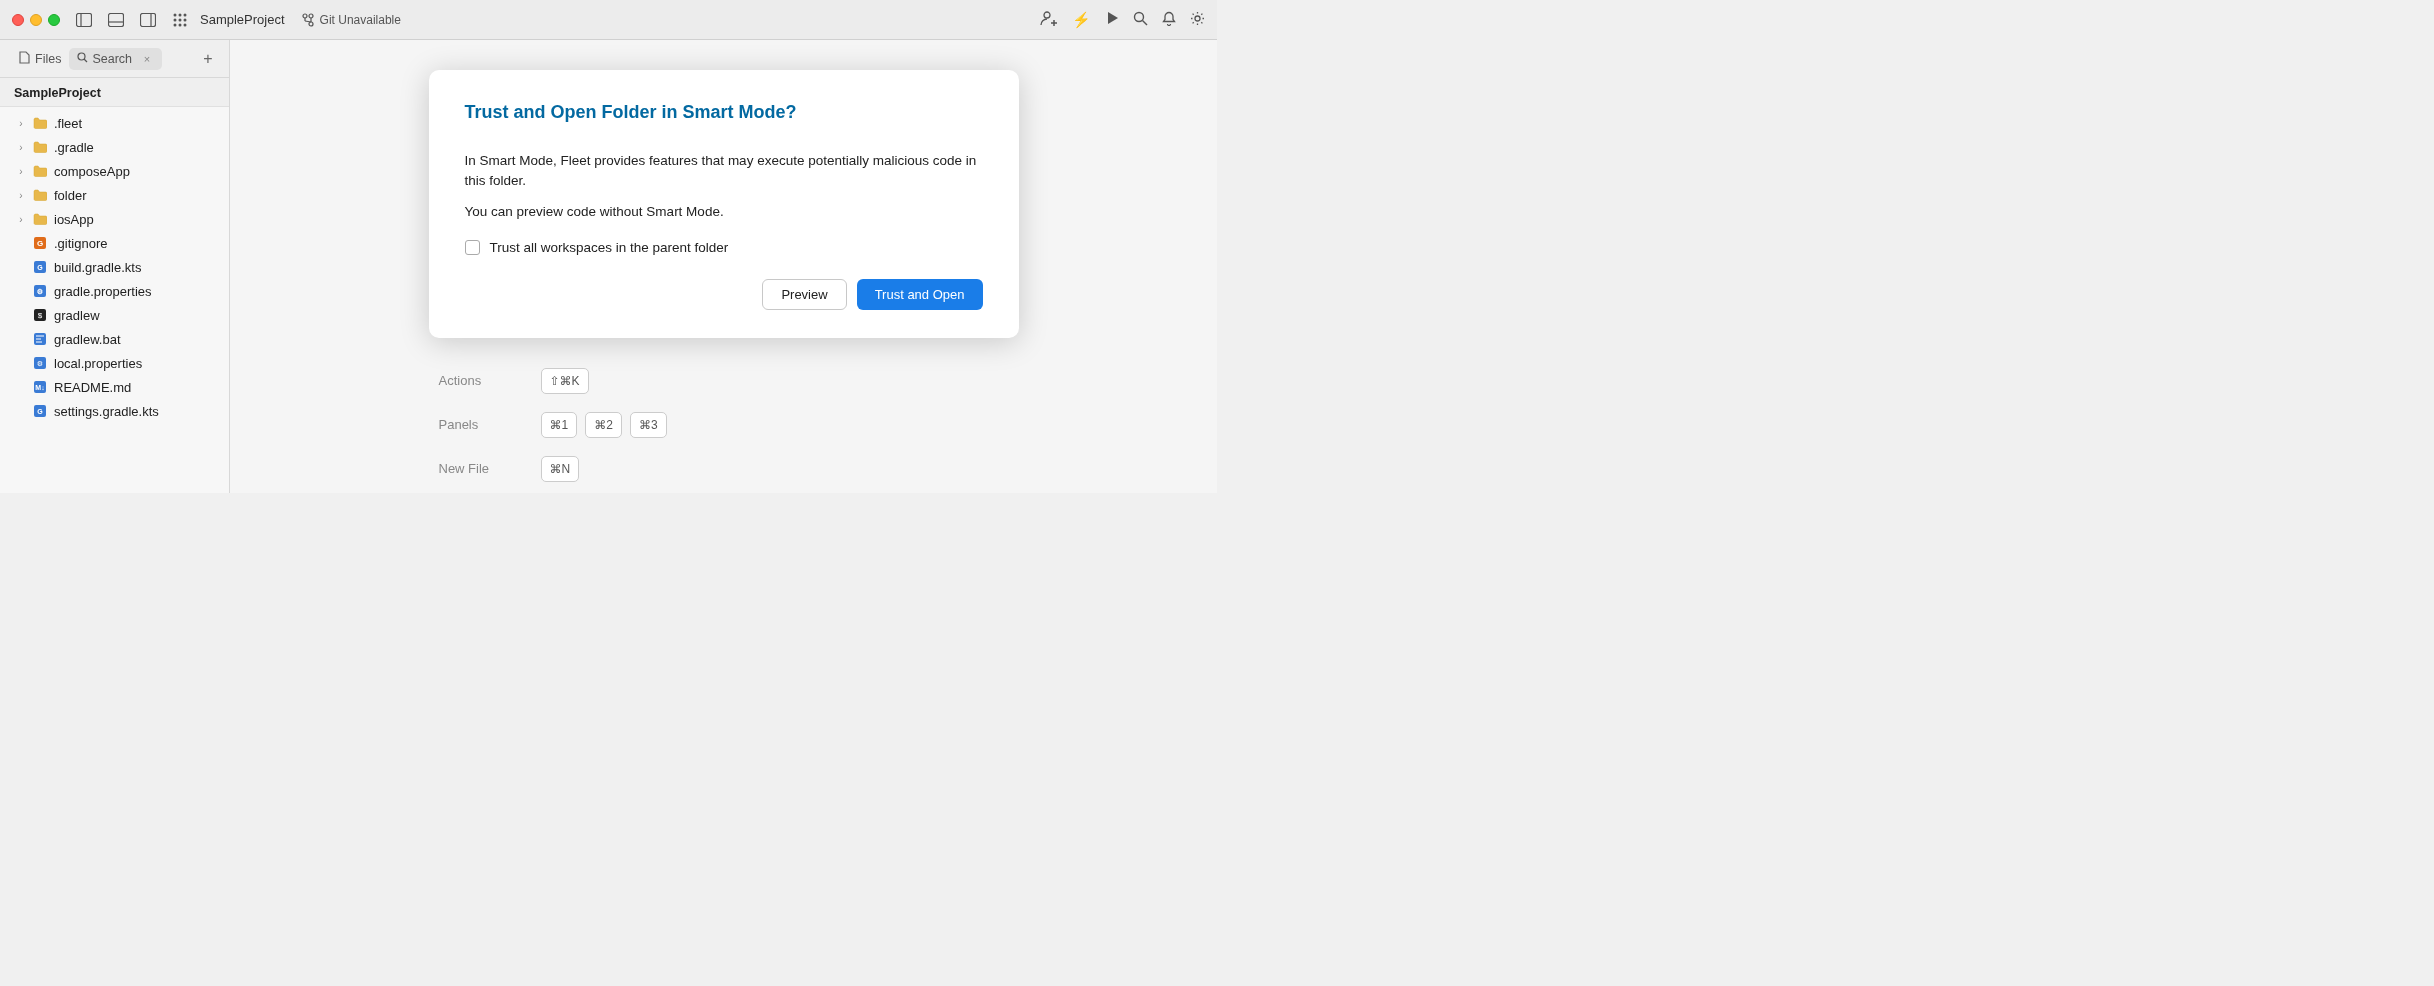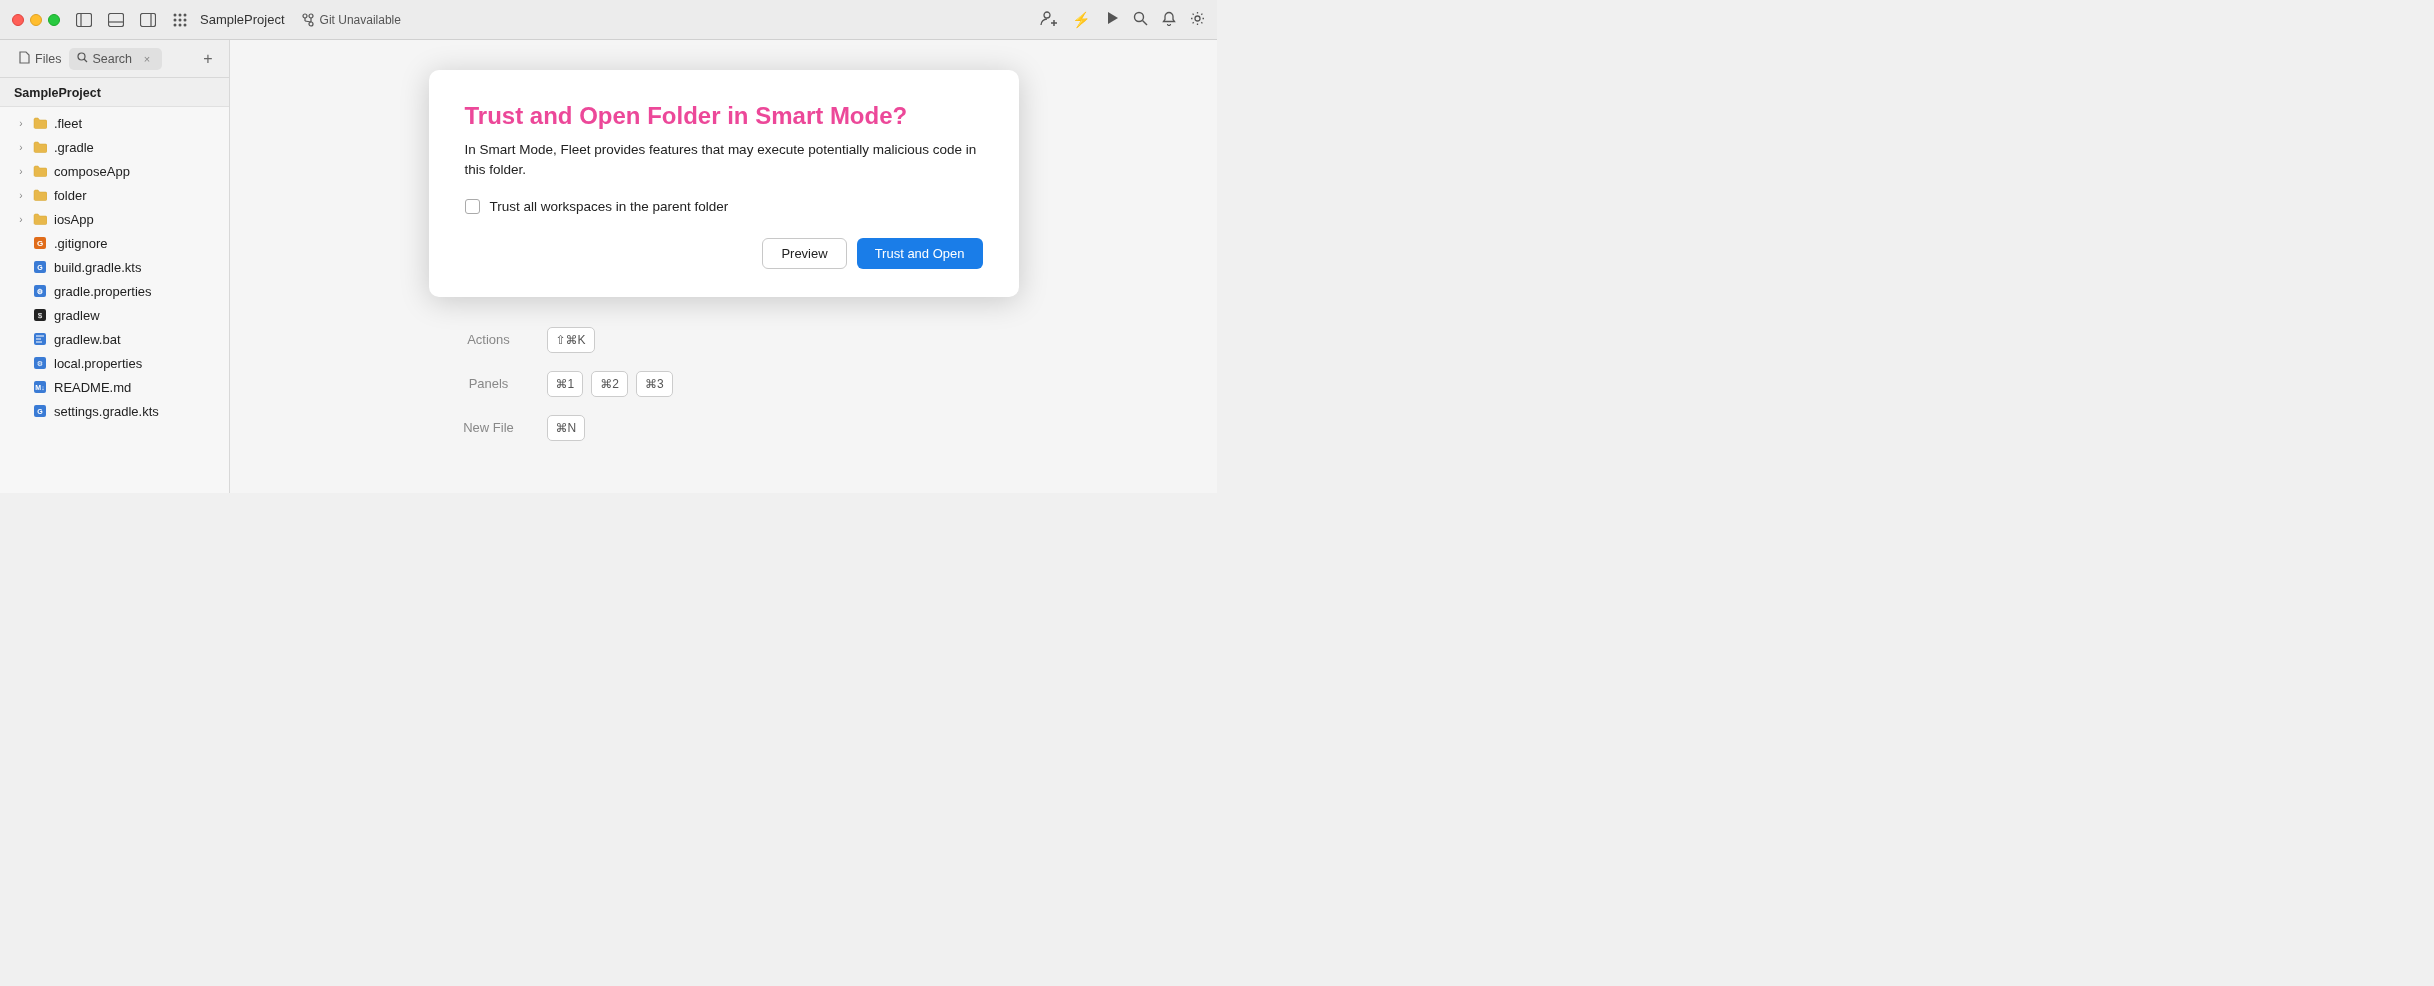--- a/index.html
+++ b/index.html
@@ -206,24 +206,24 @@
     
     .dialog {
       background: white;
       border-radius: 10px;
       padding: 32px 36px 28px;
       width: 590px;
       box-shadow: 0 4px 30px rgba(0,0,0,0.18);
       margin-bottom: 30px;
     }
     .dialog-title {
-      font-size: 24px;
+      font-size: 18px;
       font-weight: 600;
-      color: #ec4899;
-      margin-bottom: 10px;
+      color: #0369a1;
+      margin-bottom: 28px;
     }
     .dialog-body {
       font-size: 13.5px;
       color: #222;
       line-height: 1.5;
       margin-bottom: 10px;
     }
     .dialog-body p {
       margin-bottom: 10px;
     }
@@ -280,22 +280,22 @@
       padding: 0 10px;
     }
     .shortcut-row {
       display: flex;
       align-items: center;
     }
     .shortcut-label {
       font-size: 13px;
       color: #888;
       width: 100px;
-      text-align: center;
-      margin-right: 8px;
+      text-align: left;
+      margin-right: 2px;
     }
     .shortcut-keys {
       display: flex;
       gap: 8px;
     }
     .kbd {
       display: inline-flex;
       align-items: center;
       justify-content: center;
       min-width: 36px;
@@ -568,20 +568,21 @@
 
     </div>
   </div>
 
   <div class="content">
 
     <div class="dialog">
       <div class="dialog-title">Trust and Open Folder in Smart Mode?</div>
       <div class="dialog-body">
         <p>In Smart Mode, Fleet provides features that may execute potentially malicious code in this folder.</p>
+        <p>You can preview code without Smart Mode.</p>
       </div>
       <div class="dialog-checkbox-row">
         <div class="dialog-checkbox"></div>
         <span class="dialog-checkbox-label">Trust all workspaces in the parent folder</span>
       </div>
       <div class="dialog-buttons">
         <button class="btn-preview">Preview</button>
         <button class="btn-trust">Trust and Open</button>
       </div>
     </div>

